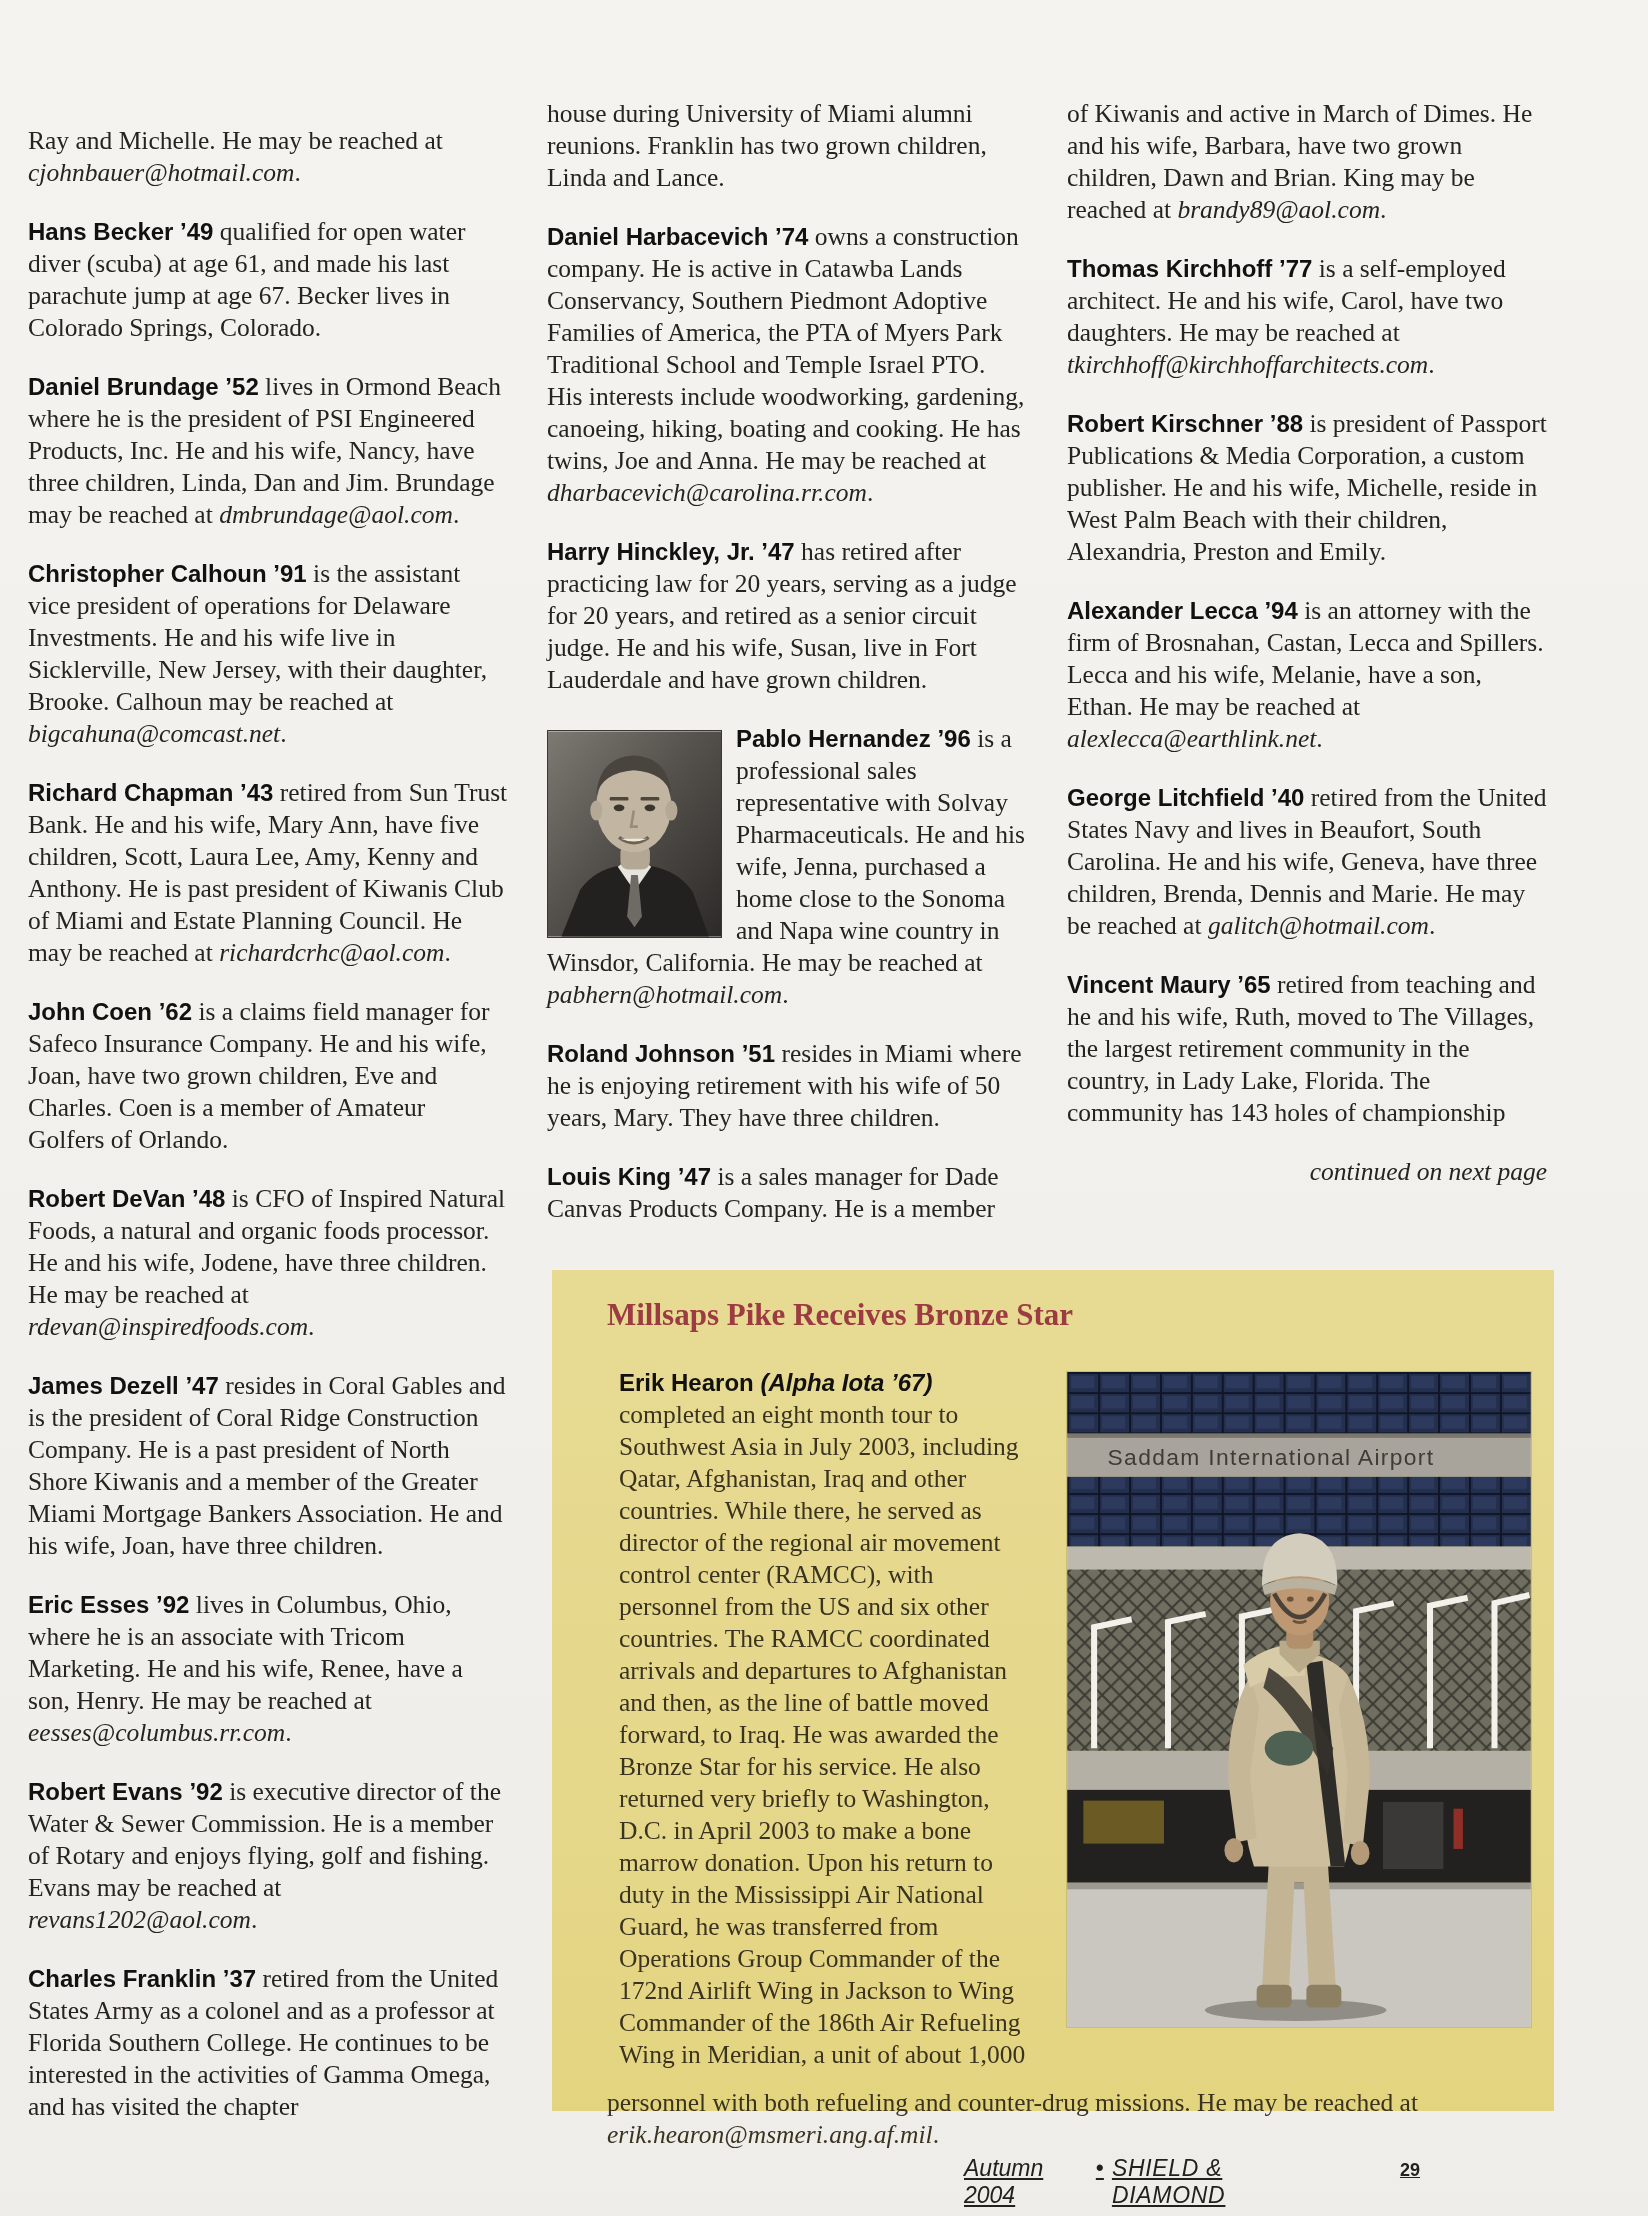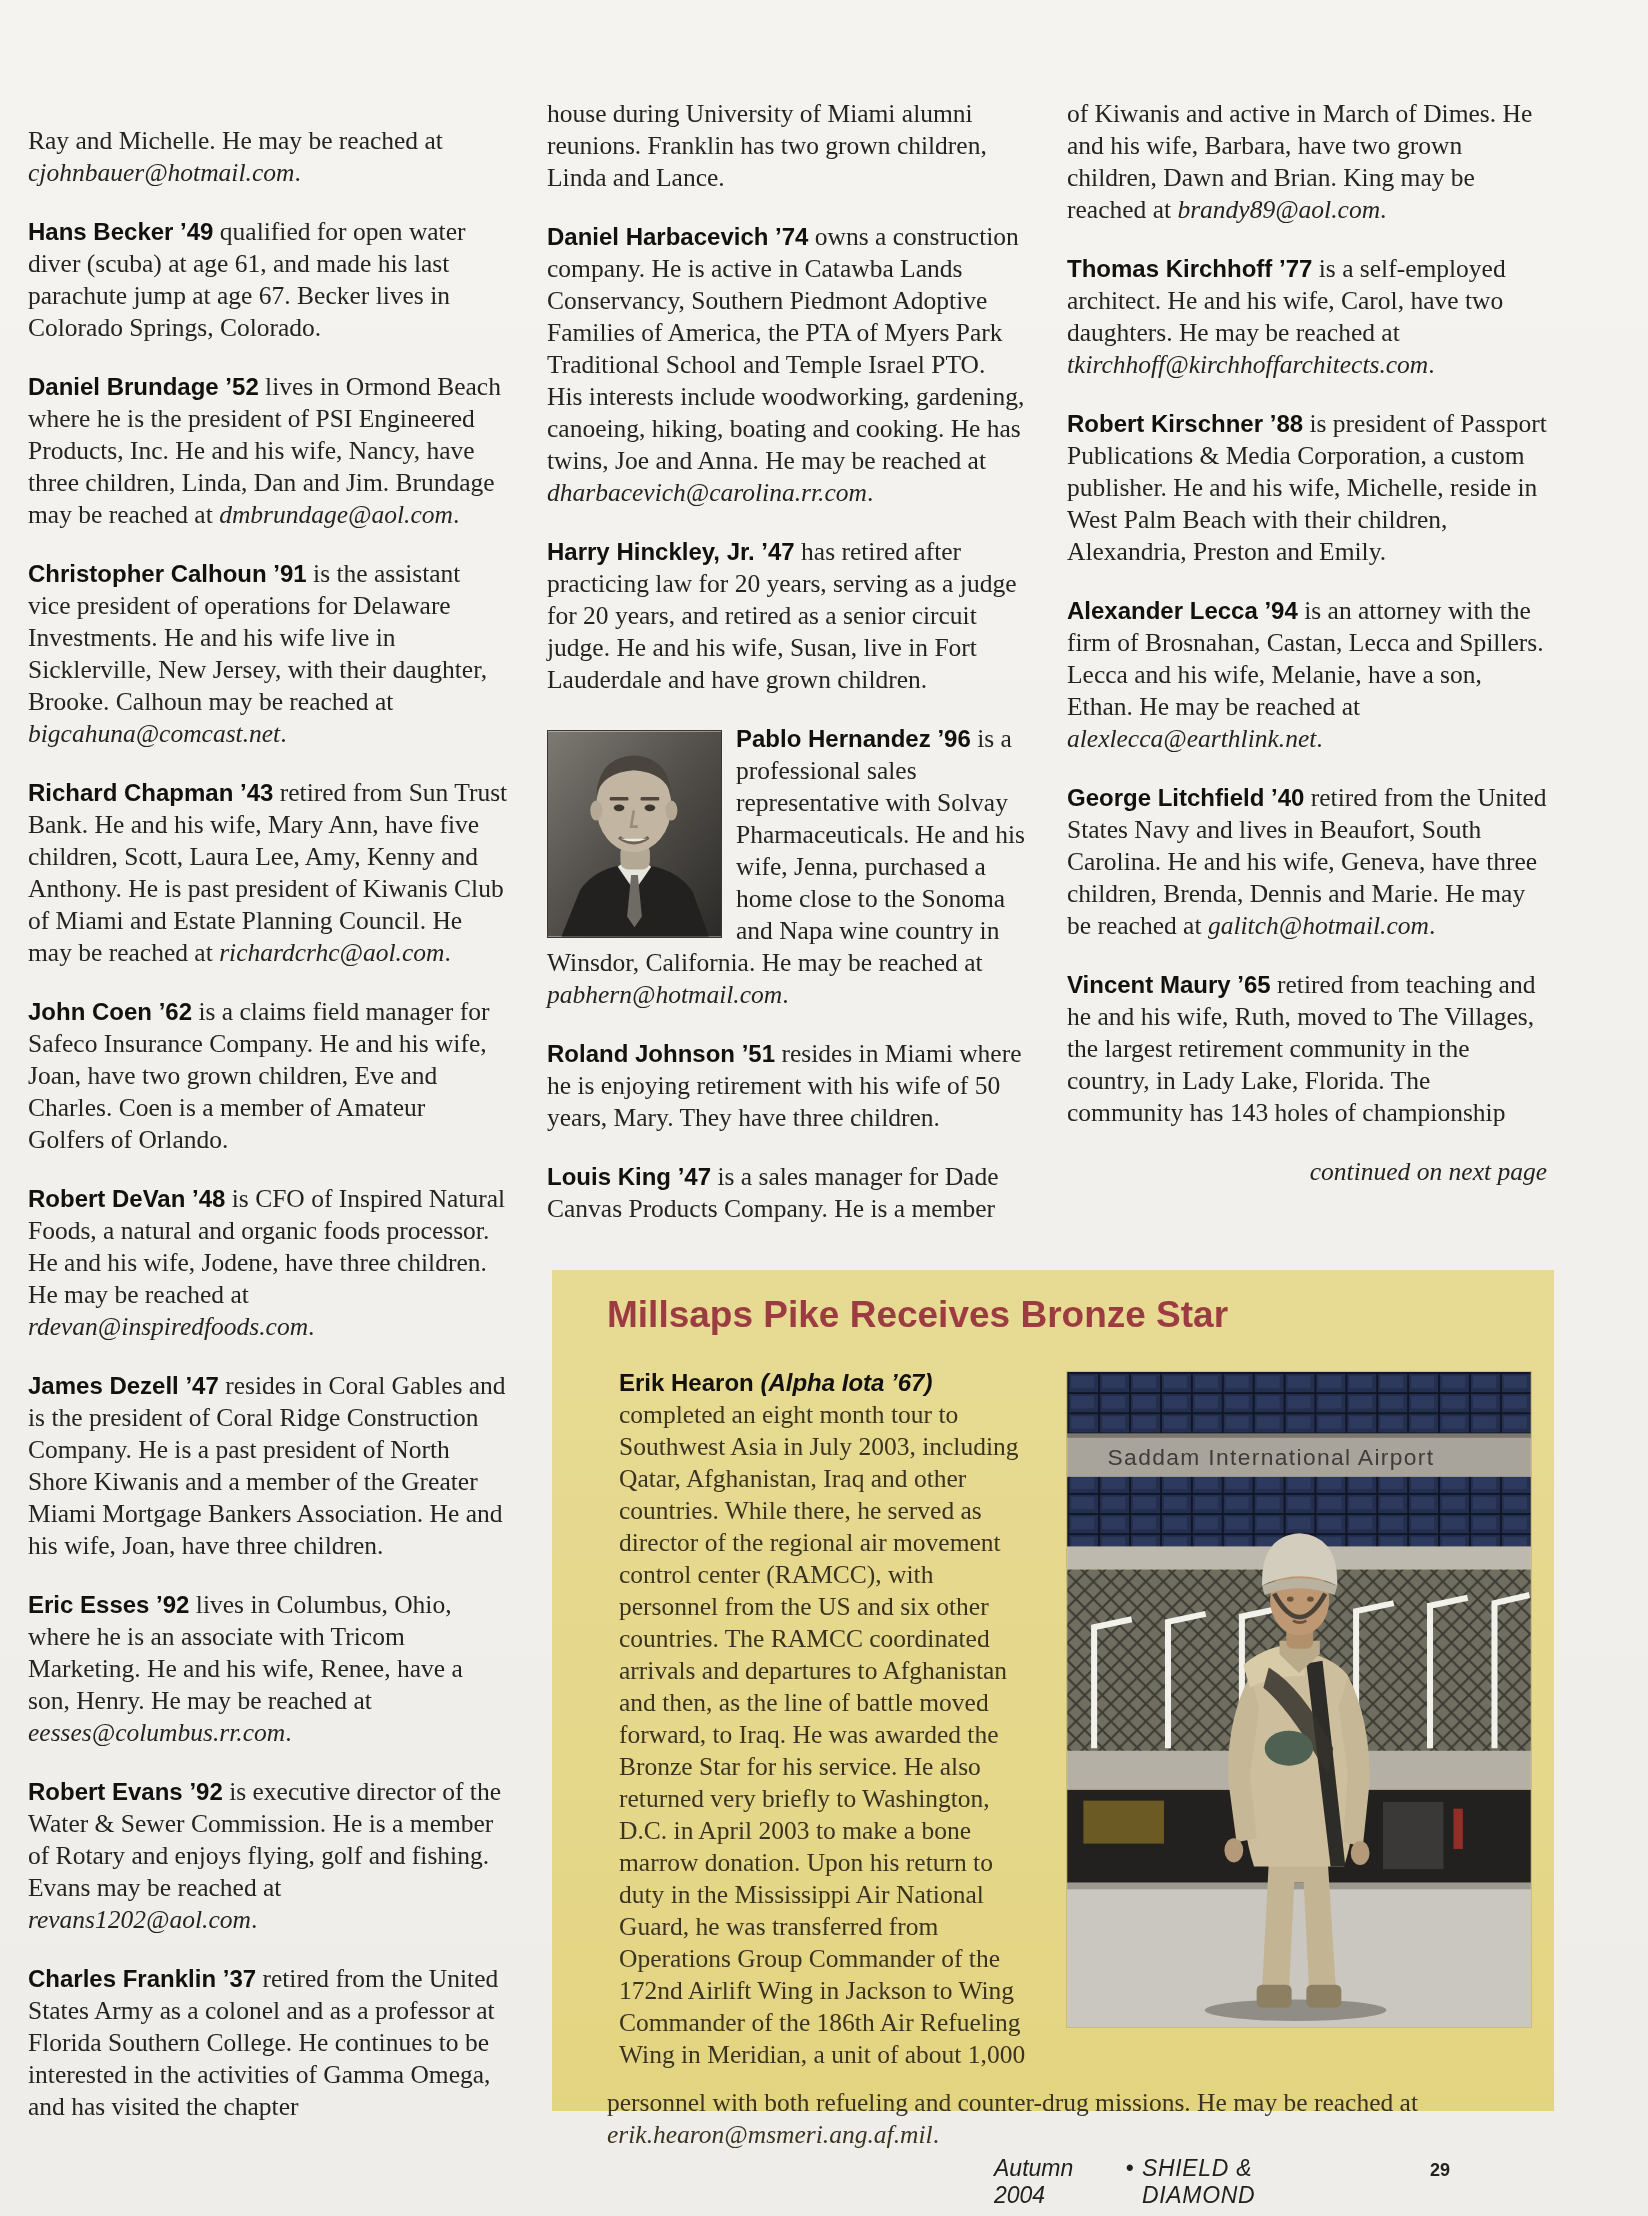--- a/index.html
+++ b/index.html
@@ -24,40 +24,40 @@
   
   .pablo-wrap{float:left;width:173px;height:206px;margin:6.7px 16px 5.4px 0;display:block;}
   .pablo-wrap svg{display:block;border:1.3px solid #3a3834;}
   
   .feature{
     position:absolute;left:552px;top:1270px;width:1002px;height:841px;
     background:linear-gradient(180deg,#e7da93 0%,#e5d88b 60%,#e3d480 100%);
     box-sizing:border-box;padding:28px 20px 17.5px 55px;
   }
   .feature-title{
-    font-family:Liberation Sans, sans-serif;font-weight:700;
-    font-size:37px;line-height:34px;color:#9c3b41;margin:0 0 23px 0;
+    font-family:Liberation Serif, serif;font-weight:700;
+    font-size:31px;line-height:34px;color:#9c3b41;margin:0 0 23px 0;
   }
   .feature-row{display:flex;align-items:flex-start;}
   .feature-text{
     width:440px;flex:0 0 440px;
     font-size:25.5px;line-height:32px;color:#3a331f;
   }
   .feature-text p{margin:12px;}
   .feature-photo{margin-left:19px;flex:0 0 auto;margin-top:16px;}
   .feature-photo svg{display:block;border:1.3px solid #c9bd77;}
   .feature-tail{
     font-size:25.5px;line-height:32px;color:#3a331f;margin-top:4px;width:927px;
   }
   .feature-tail p{margin:0;}
   
   .footer{
-    position:absolute;top:2155px;left:994px;width:537px;
+    position:absolute;top:2155px;left:964px;width:537px;
     display:flex;justify-content:flex-end;align-items:baseline;
-    font-family:"Liberation Sans", sans-serif;font-size:23px;color:#22211e;
+    font-family:"Liberation Sans", sans-serif;font-size:23px;color:#22211e;text-decoration:underline;
   }
   .footer .issue{font-style:italic;}
   .footer .mag{font-style:italic;margin-left:8px;letter-spacing:0.7px;}
   .footer .bullet{font-style:normal;margin-left:8px;}
   .footer .pagenum{font-weight:700;font-size:18px;font-style:normal;margin-left:79px;margin-right:81px;}
 </style>
 </head>
 <body>
 
 <div class="col col-1">

